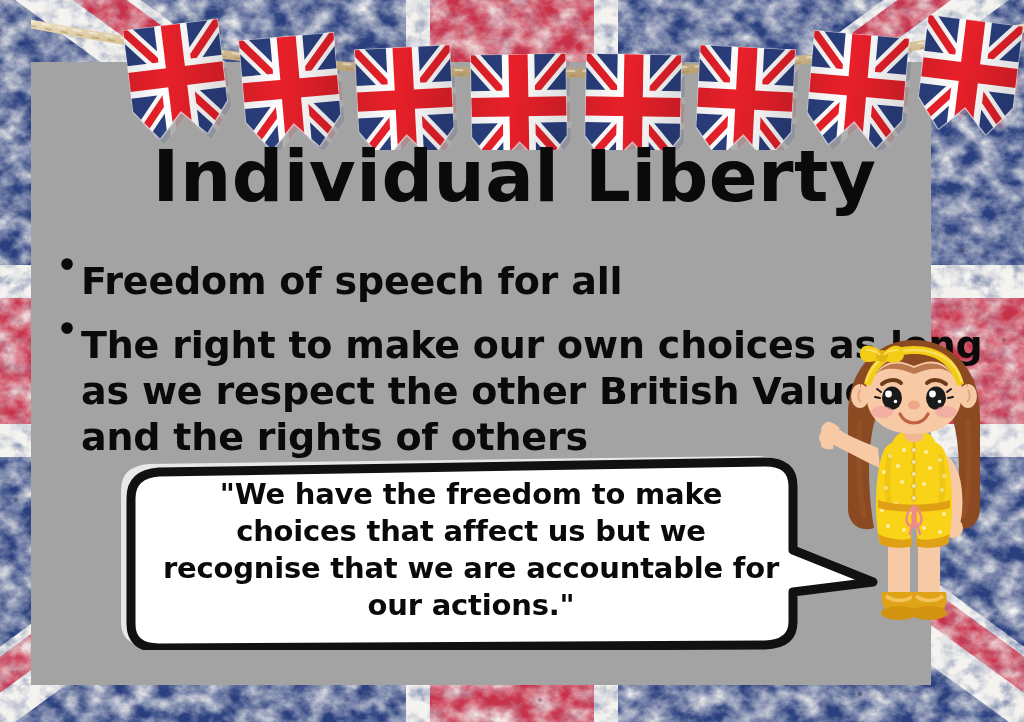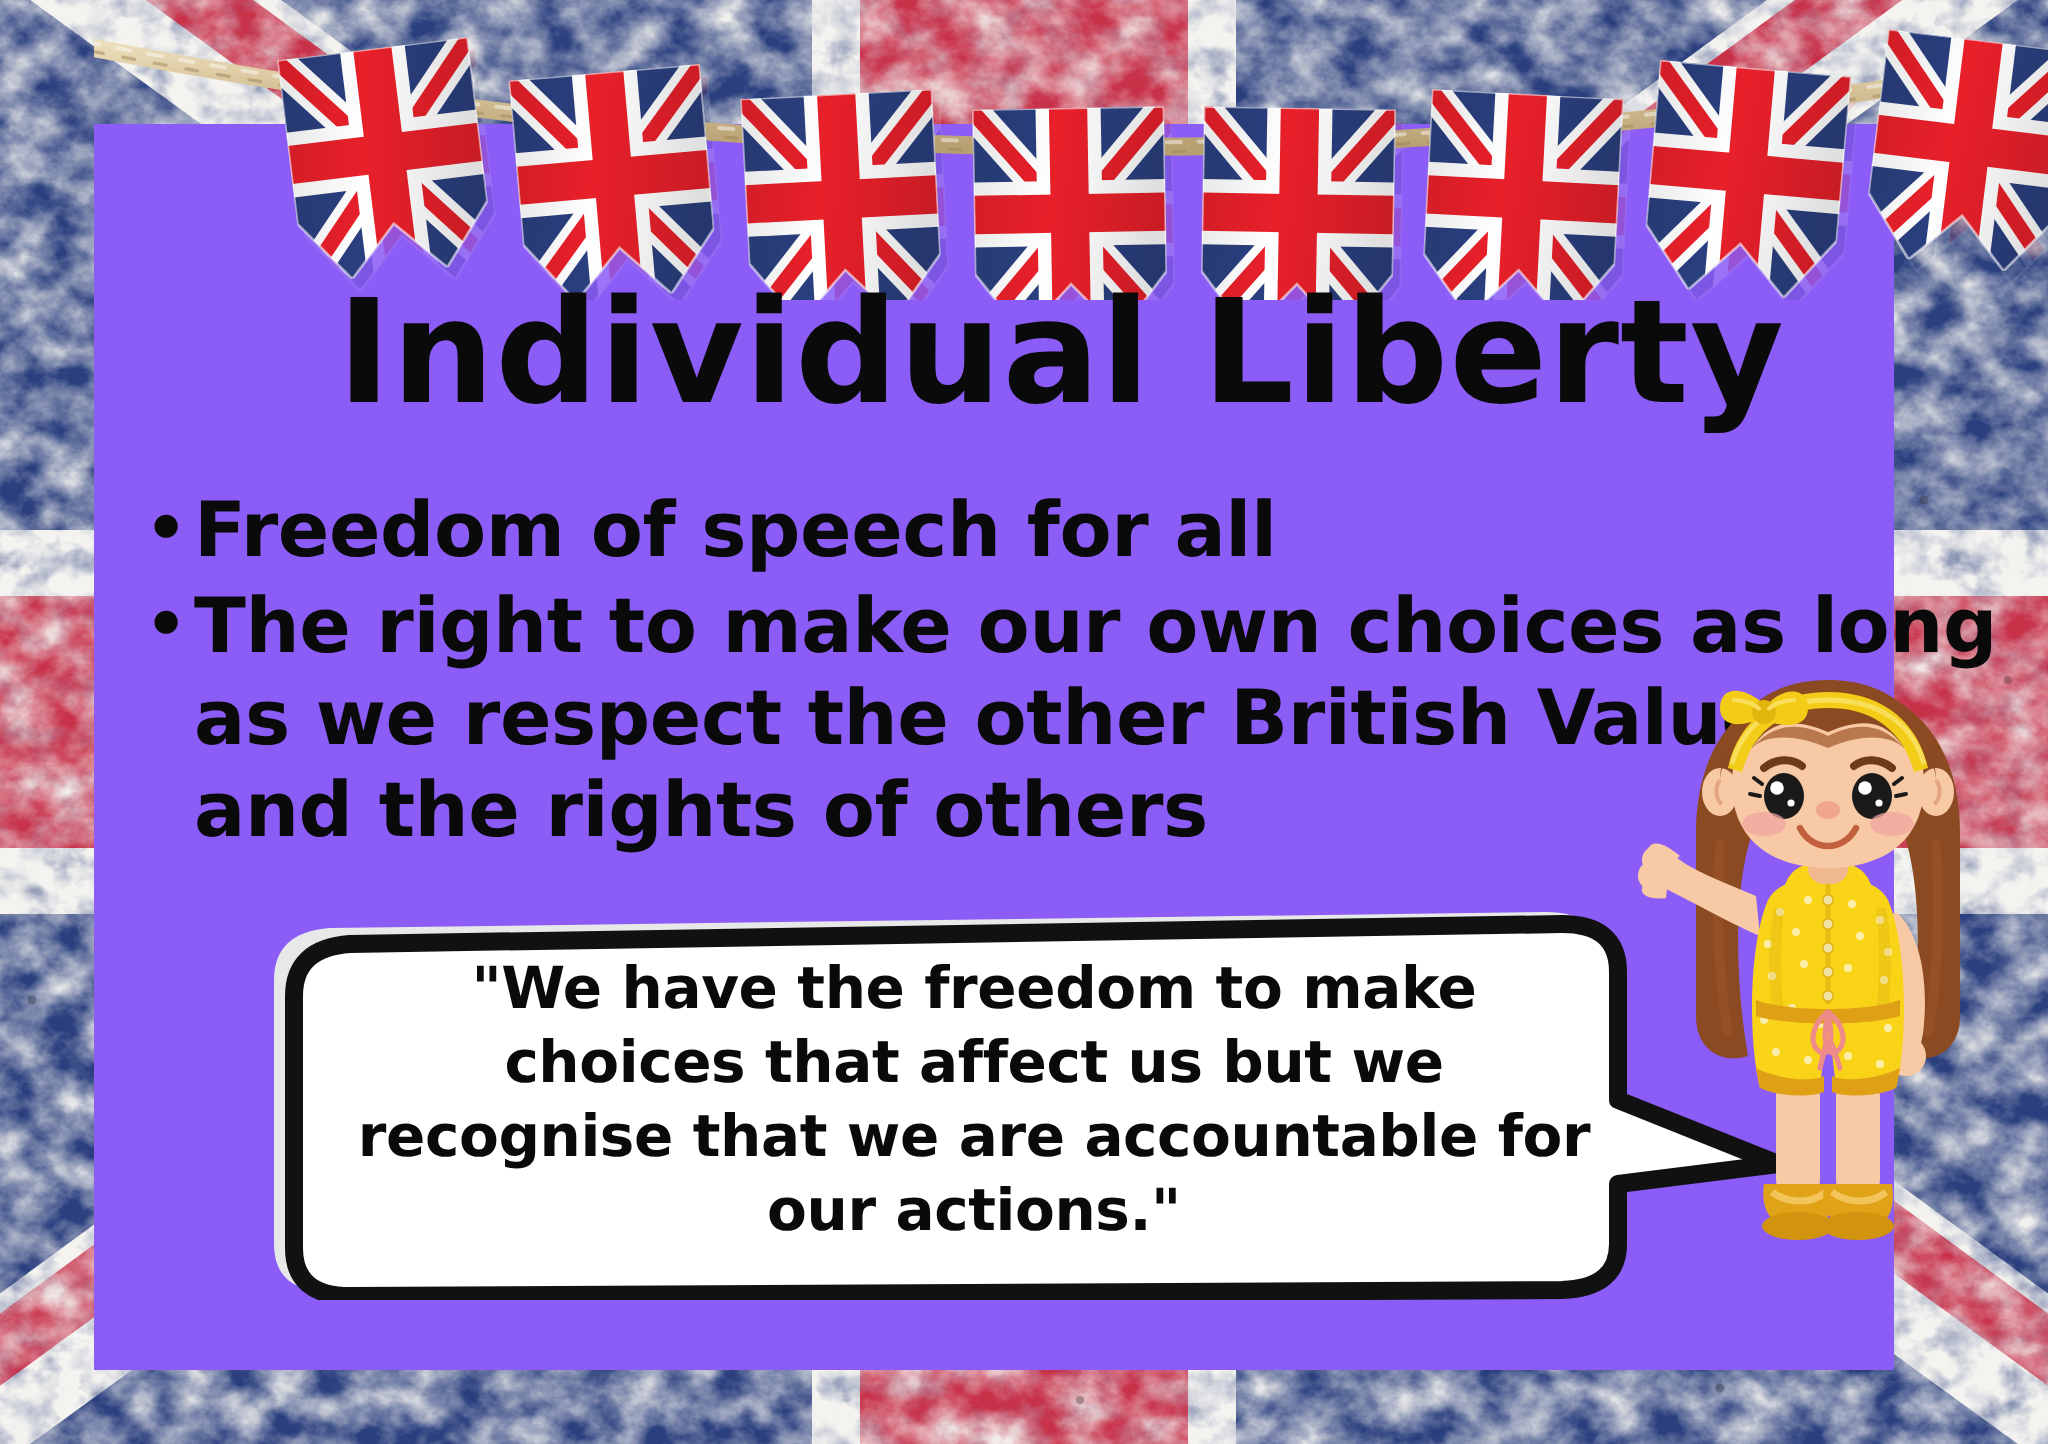--- a/index.html
+++ b/index.html
@@ -22,23 +22,23 @@
   .flag-bg{
     position:absolute; inset:0;
     background:#f4f4f2;
     overflow:hidden;
   }
   .flag-bg svg{ position:absolute; inset:0; width:100%; height:100%; display:block; }
 
   
   .panel{
     position:absolute;
-    left:47px; top:62px;
+    left:31px; top:62px;
     width:900px; height:623px;
-    background:#8b5cf6;
+    background:#a3a3a3;
     z-index:5;
   }
 
   
   .bunting{
     position:absolute;
     left:0; top:-62px;
     width:1024px; height:150px;
     z-index:9;
     pointer-events:none;
@@ -82,20 +82,21 @@
     font-family:"DejaVu Sans", sans-serif;
   }
   .bullet-text{
     flex:1 1 auto;
     font-family:"DejaVu Sans", sans-serif;
     font-size:38px;
     font-weight:bold;
     line-height:46px;
     color:#0a0a0a;
     letter-spacing:-0.2px;
+    margin-top:16px;
   }
 
   
   .bubble-wrap{
     position:absolute;
     left:78px; top:388px;
     width:770px; height:200px;
     z-index:14;
   }
   .bubble-wrap svg.bubble-shape{

